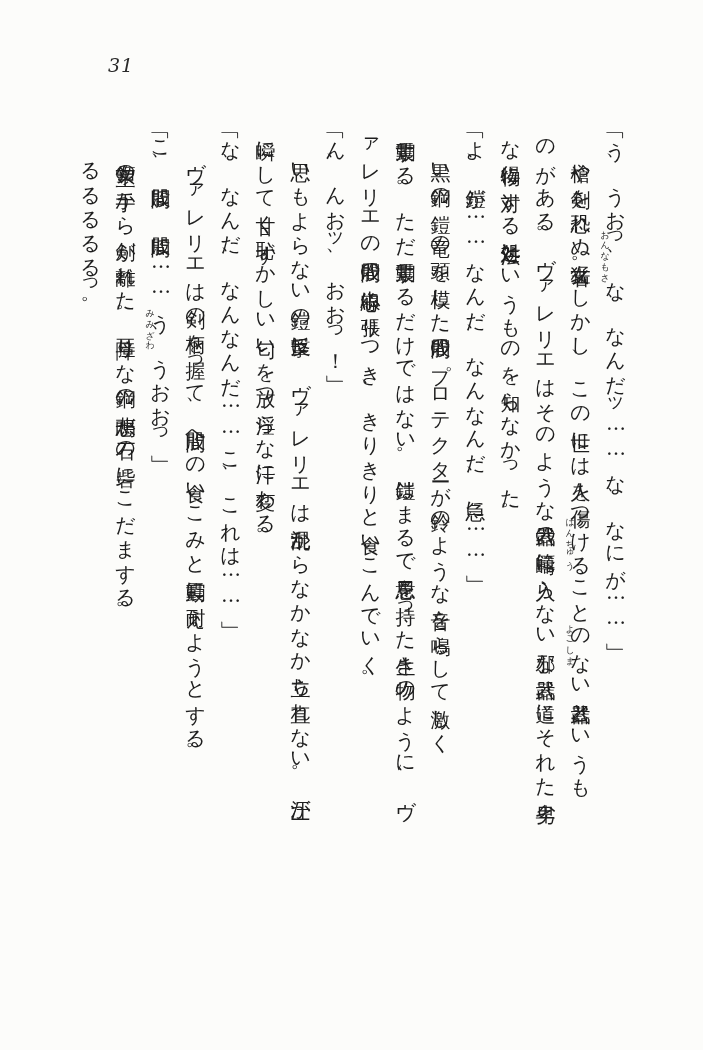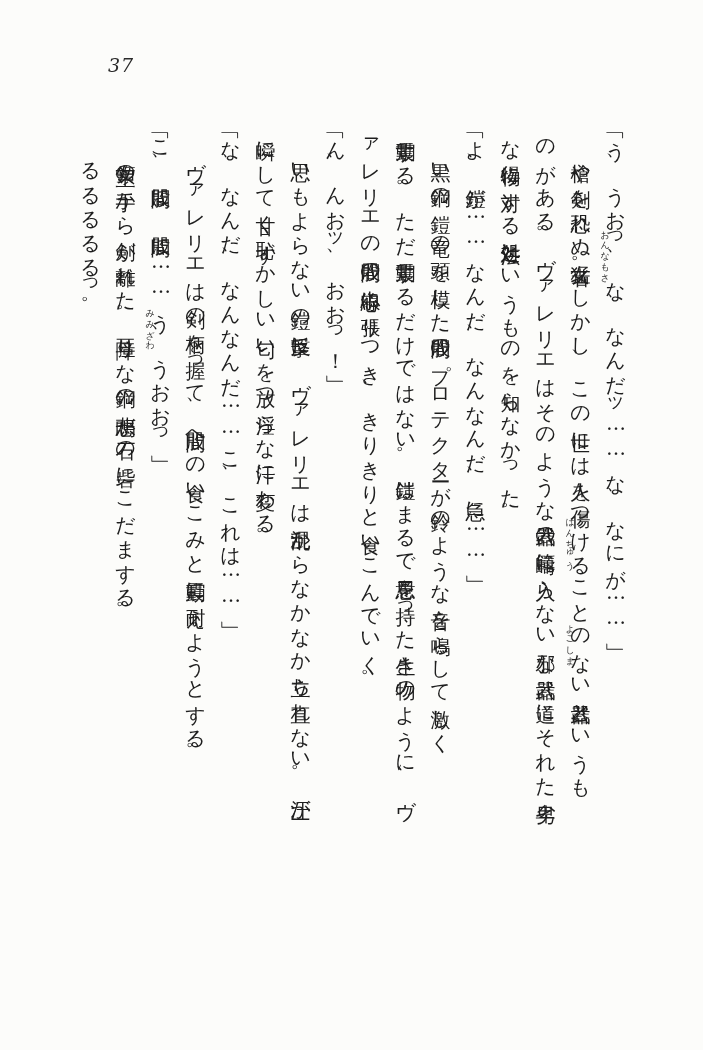--- a/index.html
+++ b/index.html
@@ -55,21 +55,21 @@
     letter-spacing: 0.5px;
     line-height: 1;
     white-space: nowrap;
     color: #2c2c2c;
   }
 </style>
 </head>
 <body>
 
 <div id="page">
-  <div class="page-number">37</div>
+  <div class="page-number">31</div>
   <div class="text-columns">
       <div class="line">「う、うおっ、な、なんだッ……な、なにが……」</div>
       <div class="line indent">槍や剣を恐れぬ<span class="rb">女猛者<span class="rt">おんなもさ</span></span>。しかし、この世には人を傷つけることのない武器というも</div>
       <div class="line">のがある。ヴァレリエはそのような武器の<span class="rb">範疇<span class="rt">はんちゅう</span></span>に入らない<span class="rb">邪<span class="rt">よこしま</span></span>な武器、道にそれた卑劣</div>
       <div class="line">な得物に対する対処法というものを知らなかった。</div>
       <div class="line">「よ、鎧が……なんだ、なんなんだ、急に……」</div>
       <div class="line indent">黒い鋼の鎧、竜の頭を模した股間のプロテクターが鈴のような音を鳴らして激しく</div>
       <div class="line">震動する。ただ震動するだけではない。鎧はまるで意思を持った生き物のように、ヴ</div>
       <div class="line">ァレリエの股間の中心線に張りつき、きりきりと食いこんでいく。</div>
       <div class="line">「ん、んおッ、おおっ！」</div>

